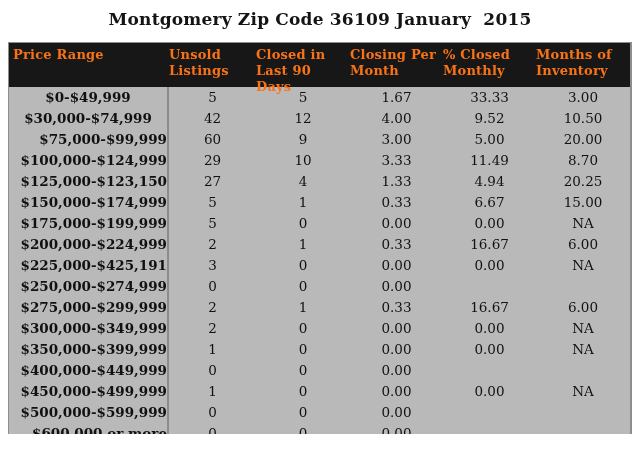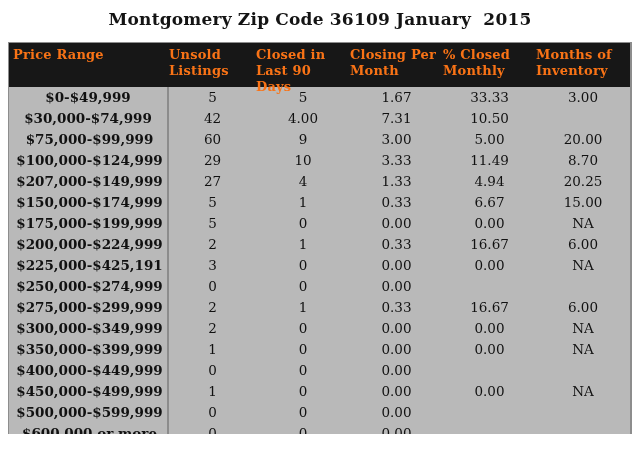--- a/index.html
+++ b/index.html
@@ -53,21 +53,21 @@
   .row { height: 21px; align-items: center; }
   .cell {
     font-size: 13.5px;
     text-align: center;
     line-height: 21px;
     white-space: nowrap;
     overflow: hidden;
   }
   .cell.label {
     font-weight: bold;
-    text-align: center;
+    text-align: right;
     padding-left: 3px;
     box-sizing: border-box;
     height: 21px;
     border-right: 2px solid #8c8c8c;
   }
   .cell.label.center { text-align: center; padding-left: 0; }
 </style>
 </head>
 <body>
 
@@ -105,42 +105,43 @@
           <div class="cell label center">$0-$49,999</div>
           <div class="cell value">5</div>
           <div class="cell value">5</div>
           <div class="cell value">1.67</div>
           <div class="cell value">33.33</div>
           <div class="cell value">3.00</div>
         </div>
         <div class="row grid-row">
           <div class="cell label center">$30,000-$74,999</div>
           <div class="cell value">42</div>
+          <div class="cell value">12</div>
           <div class="cell value">4.00</div>
-          <div class="cell value">7.31</div>
+          <div class="cell value">9.52</div>
           <div class="cell value">10.50</div>
         </div>
         <div class="row grid-row">
           <div class="cell label">$75,000-$99,999</div>
           <div class="cell value">60</div>
           <div class="cell value">9</div>
           <div class="cell value">3.00</div>
           <div class="cell value">5.00</div>
           <div class="cell value">20.00</div>
         </div>
         <div class="row grid-row">
           <div class="cell label">$100,000-$124,999</div>
           <div class="cell value">29</div>
           <div class="cell value">10</div>
           <div class="cell value">3.33</div>
           <div class="cell value">11.49</div>
           <div class="cell value">8.70</div>
         </div>
         <div class="row grid-row">
-          <div class="cell label">$207,000-$149,999</div>
+          <div class="cell label">$125,000-$123,150</div>
           <div class="cell value">27</div>
           <div class="cell value">4</div>
           <div class="cell value">1.33</div>
           <div class="cell value">4.94</div>
           <div class="cell value">20.25</div>
         </div>
         <div class="row grid-row">
           <div class="cell label">$150,000-$174,999</div>
           <div class="cell value">5</div>
           <div class="cell value">1</div>

